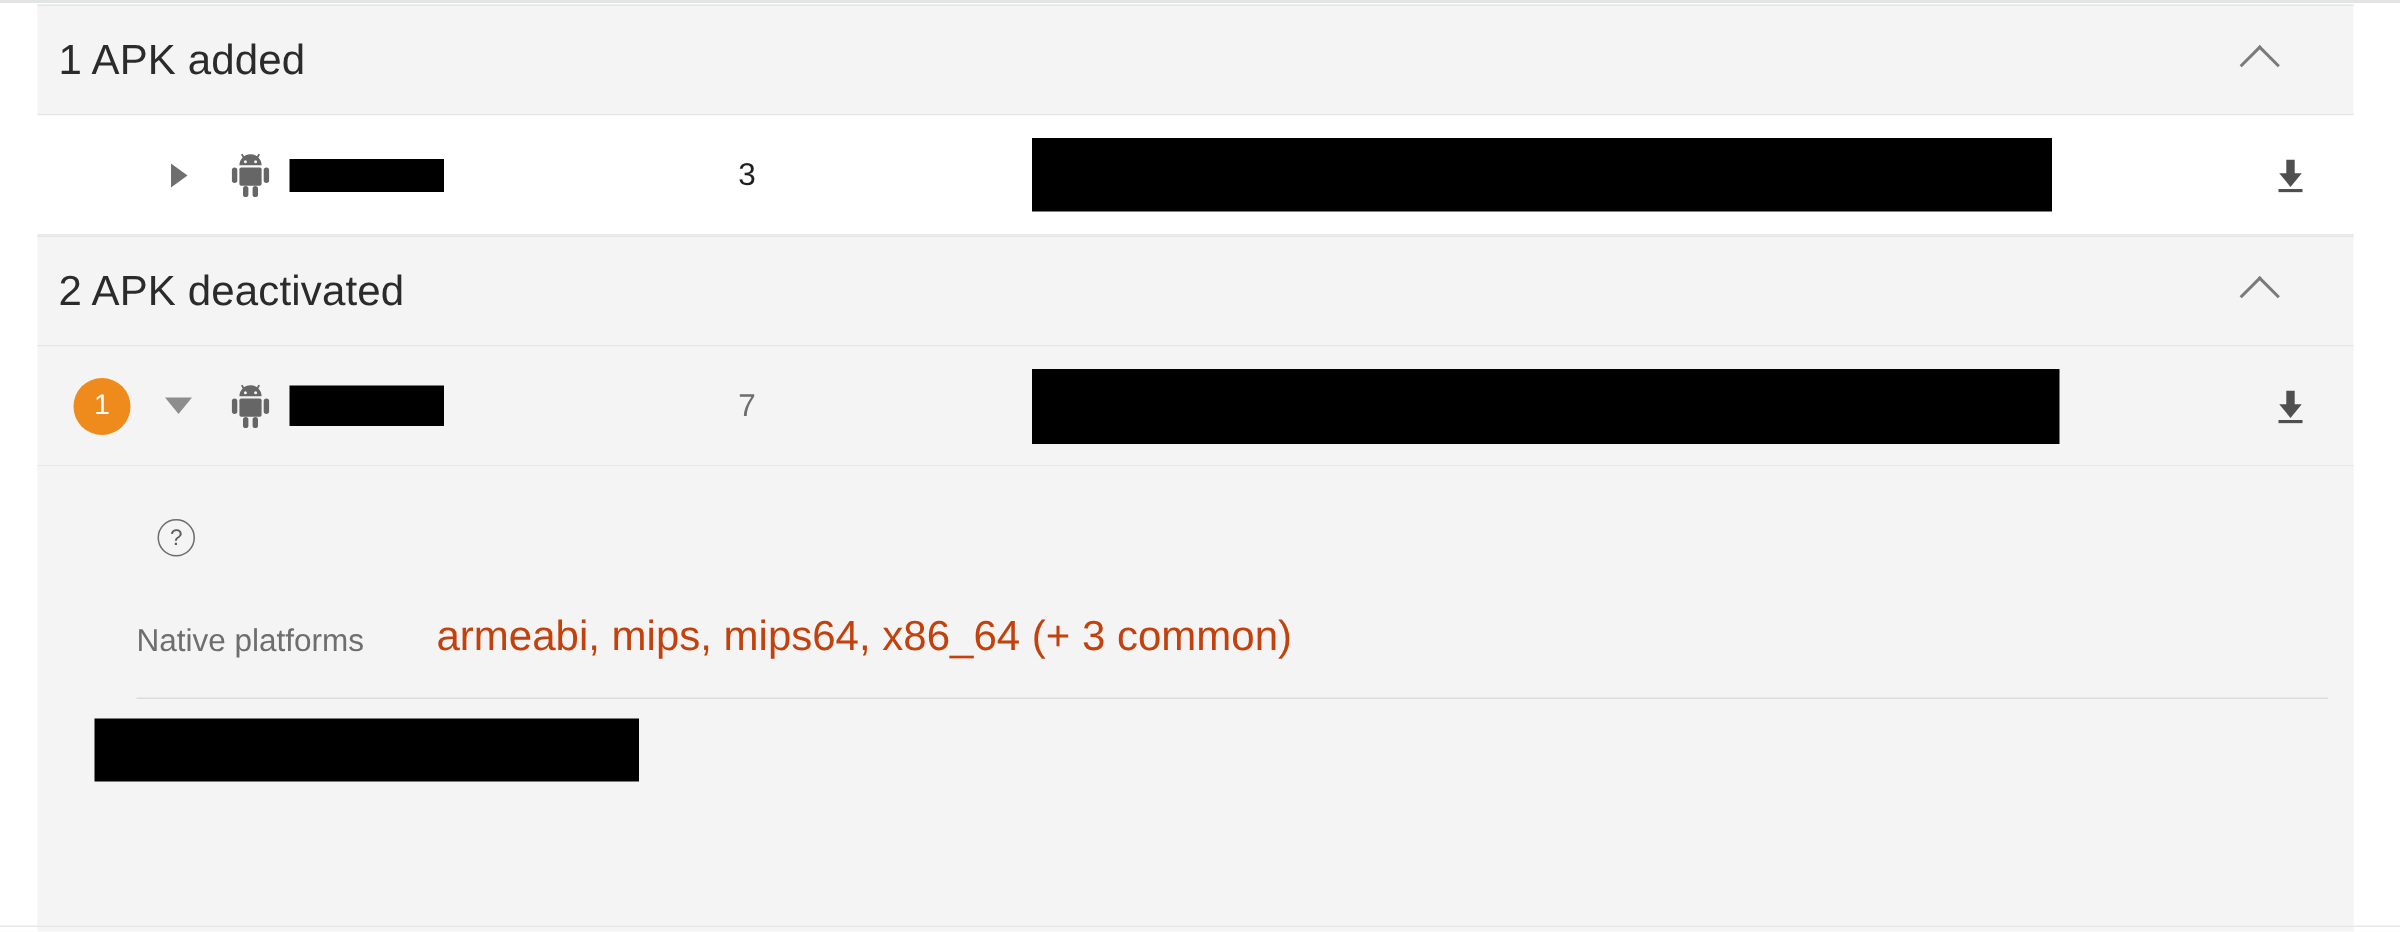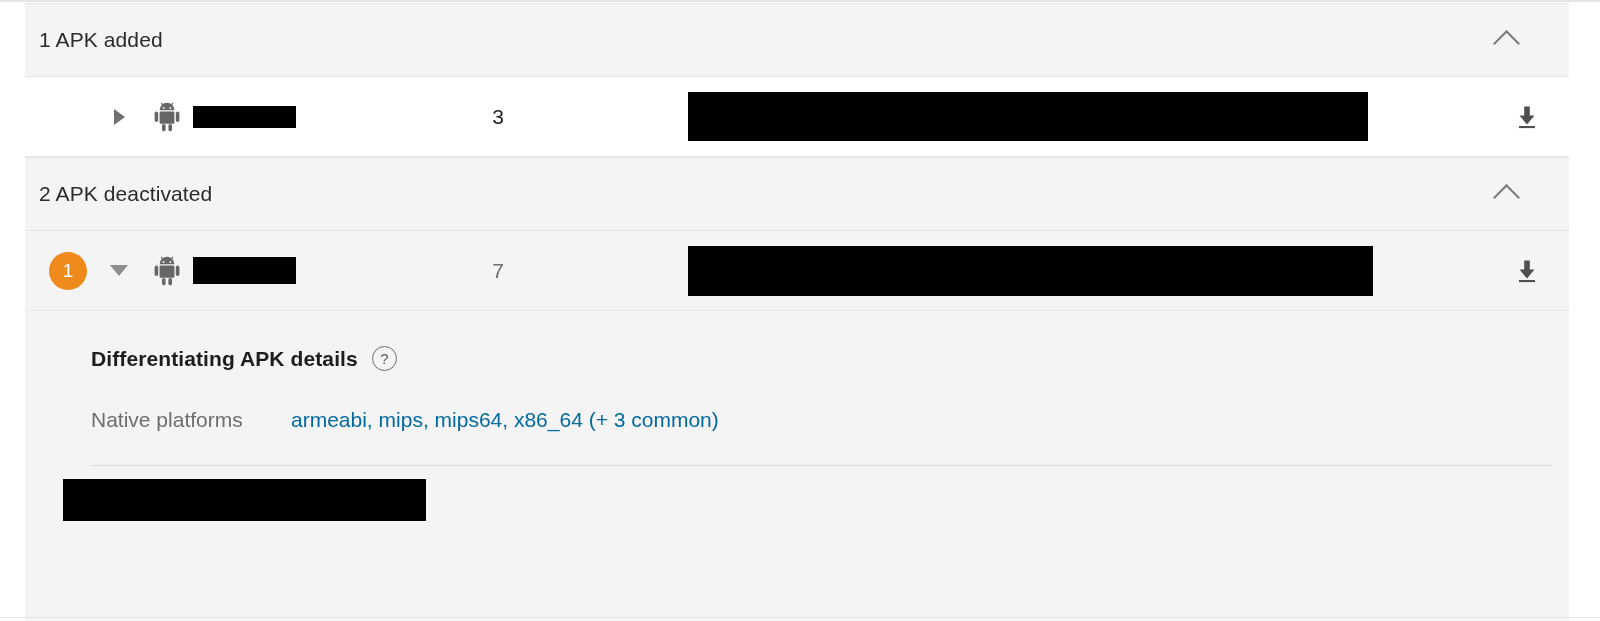--- a/index.html
+++ b/index.html
@@ -52,21 +52,21 @@
     height: 72px;
     background: #f4f4f4;
     border-top: 1px solid #e4e5e6;
     border-bottom: 1px solid #e4e5e6;
     display: flex;
     align-items: center;
     cursor: pointer;
   }
   .section-header .title {
     margin-left: 14px;
-    font-size: 21px;
+    font-size: 28px;
     color: #2b2b2b;
     letter-spacing: .1px;
     font-weight: 400;
   }
   .section-header .collapse-btn {
     position: absolute;
     right: 46px;
     top: 50%;
     transform: translateY(-50%);
     width: 34px; height: 34px;
@@ -210,22 +210,22 @@
     padding-top: 37px;
     display: flex;
     align-items: flex-end;
   }
   .attr-label {
     width: 200px;
     font-size: 21px;
     color: #6e6e6e;
   }
   .attr-value {
-    font-size: 21px;
-    color: #0369a1;
+    font-size: 28px;
+    color: #c2410c;
   }
 
   .detail-divider {
     position: absolute;
     left: 66px;
     top: 154px;
     width: 1461px;
     height: 1px;
     background: #dcdcdc;
   }
@@ -346,21 +346,20 @@
             <path d="M3.5 10.5 L18.5 10.5 L11 19.6 Z"></path>
             <rect x="3.0" y="21.0" width="16" height="2.1"></rect>
           </g>
         </svg>
       </div>
     </div>
 
     <div class="detail-panel">
 
       <div class="detail-head">
-        <span class="detail-title">Differentiating APK details</span>
         <span class="help-icon">?</span>
       </div>
 
       <div class="detail-attrs">
         <span class="attr-label">Native platforms</span>
         <span class="attr-value">armeabi, mips, mips64, x86_64 (+ 3 common)</span>
       </div>
 
       <div class="detail-divider"></div>
 

